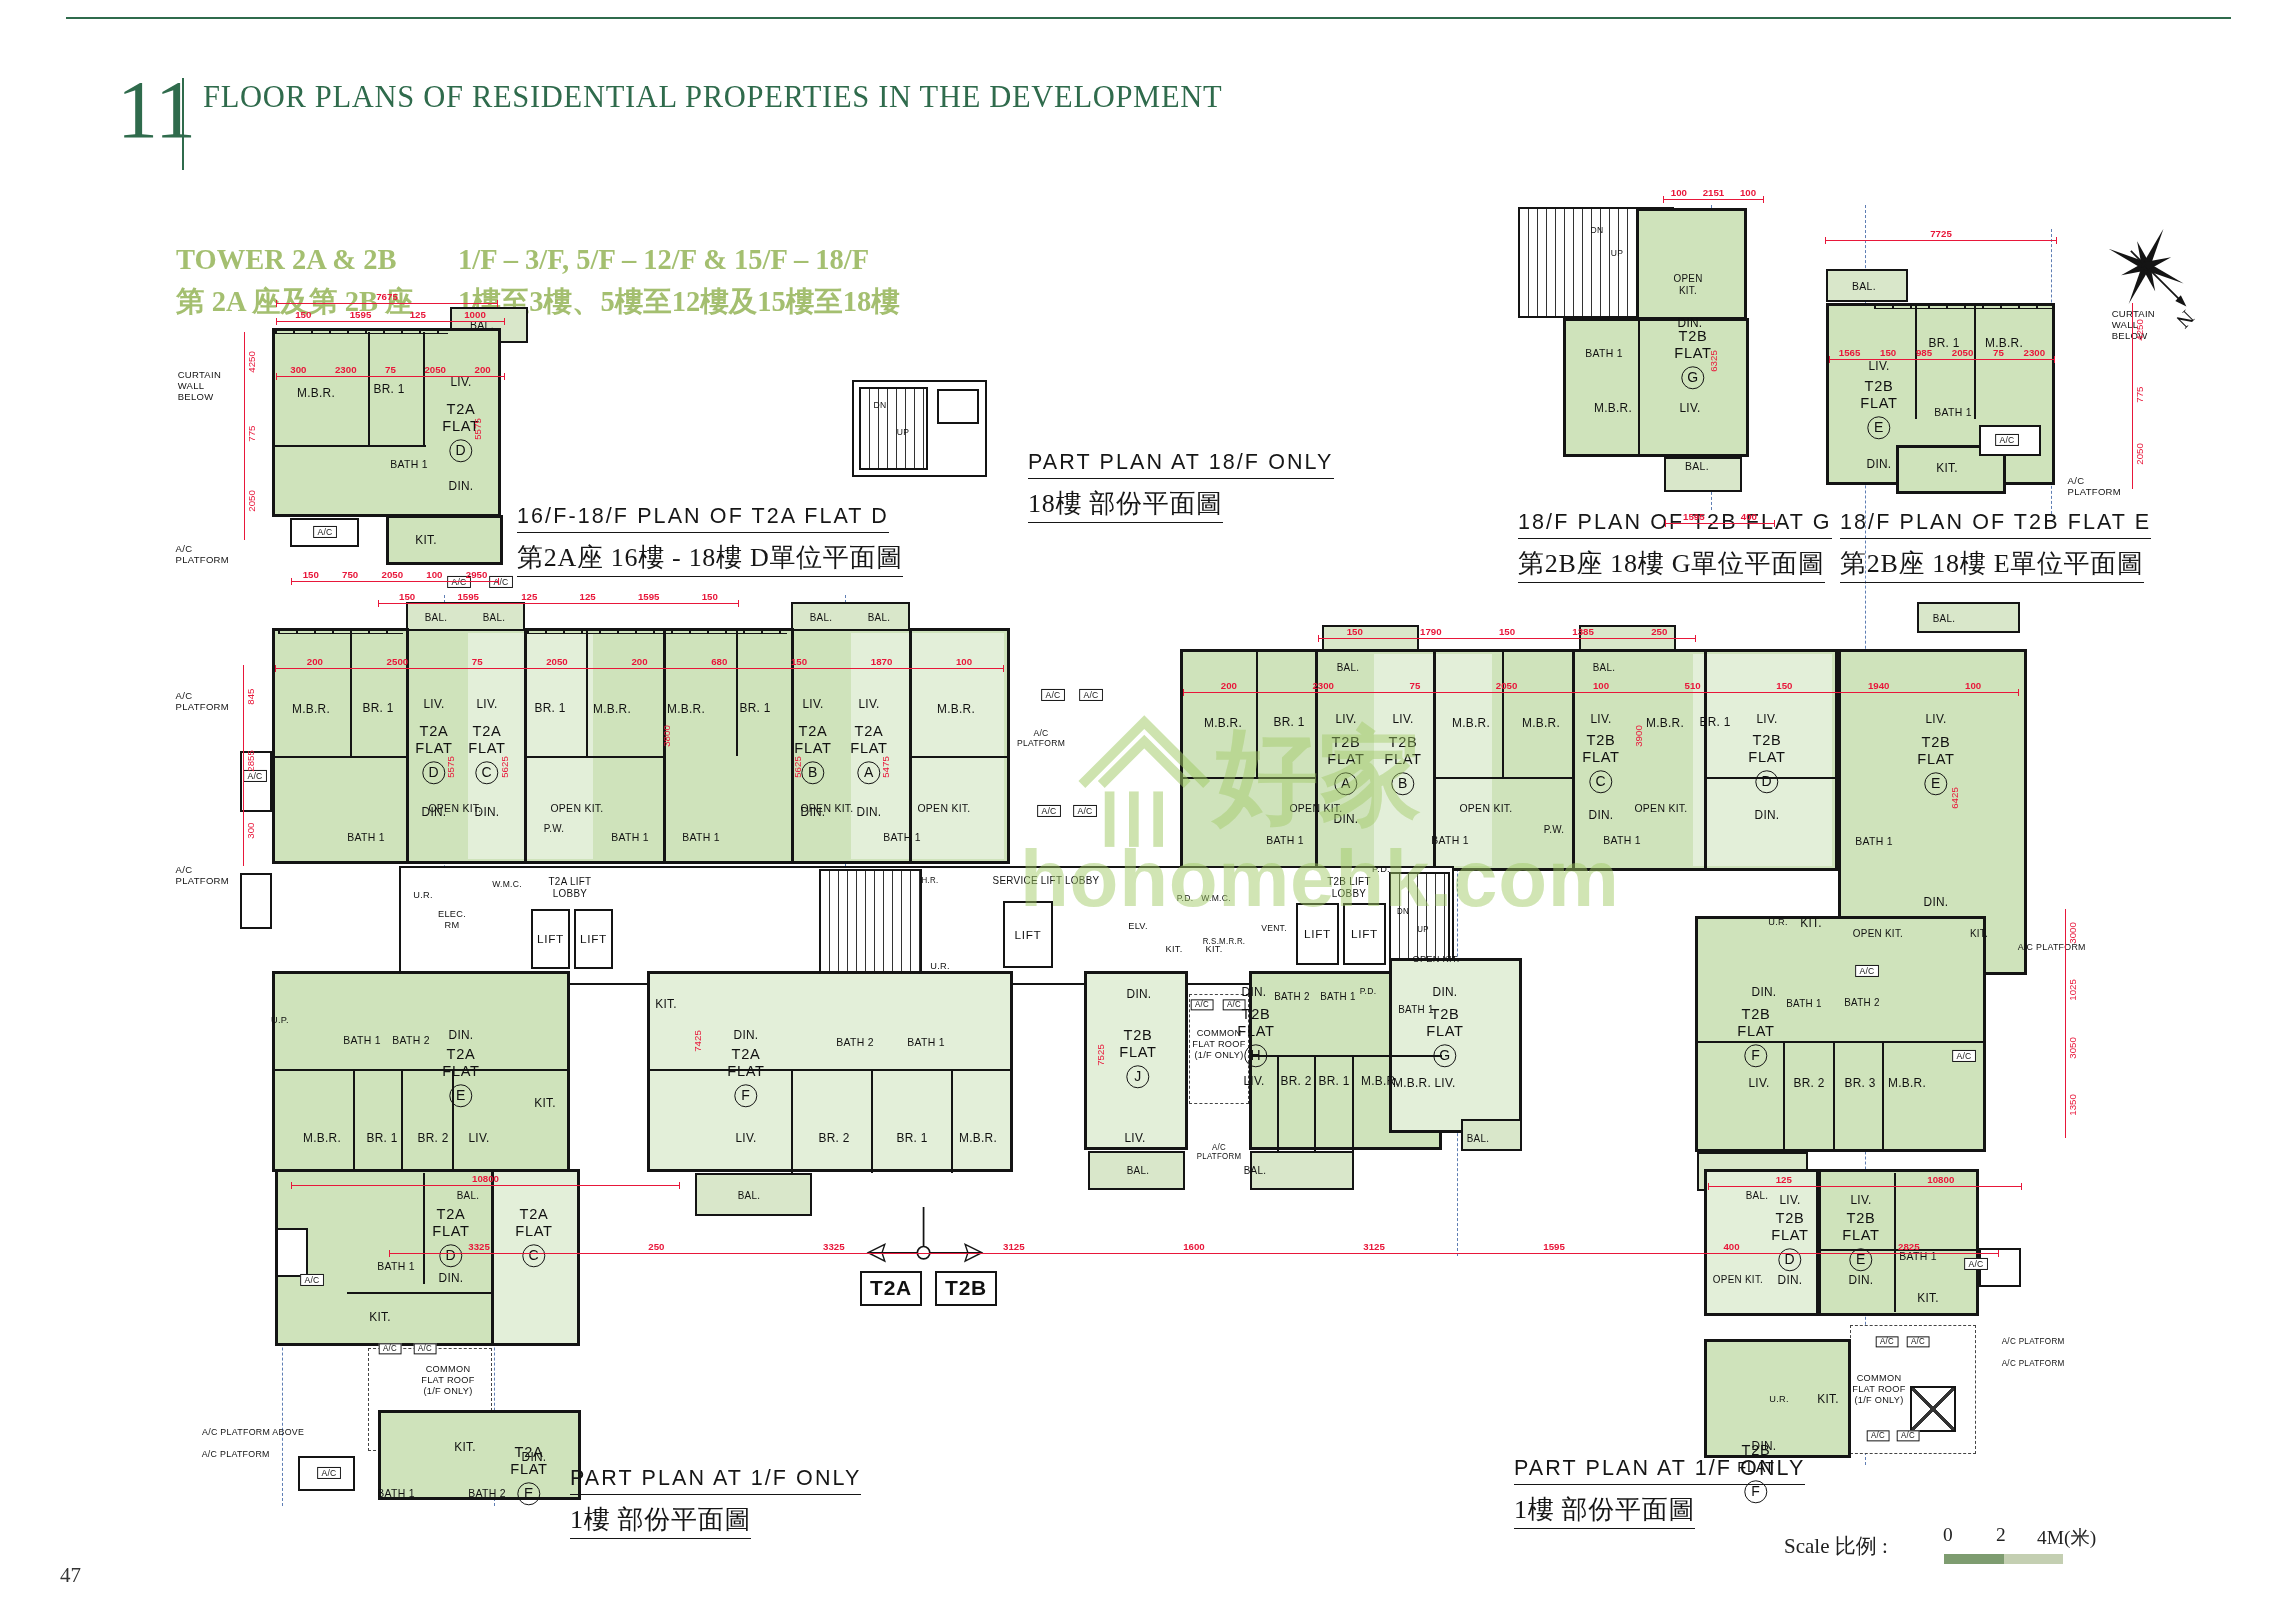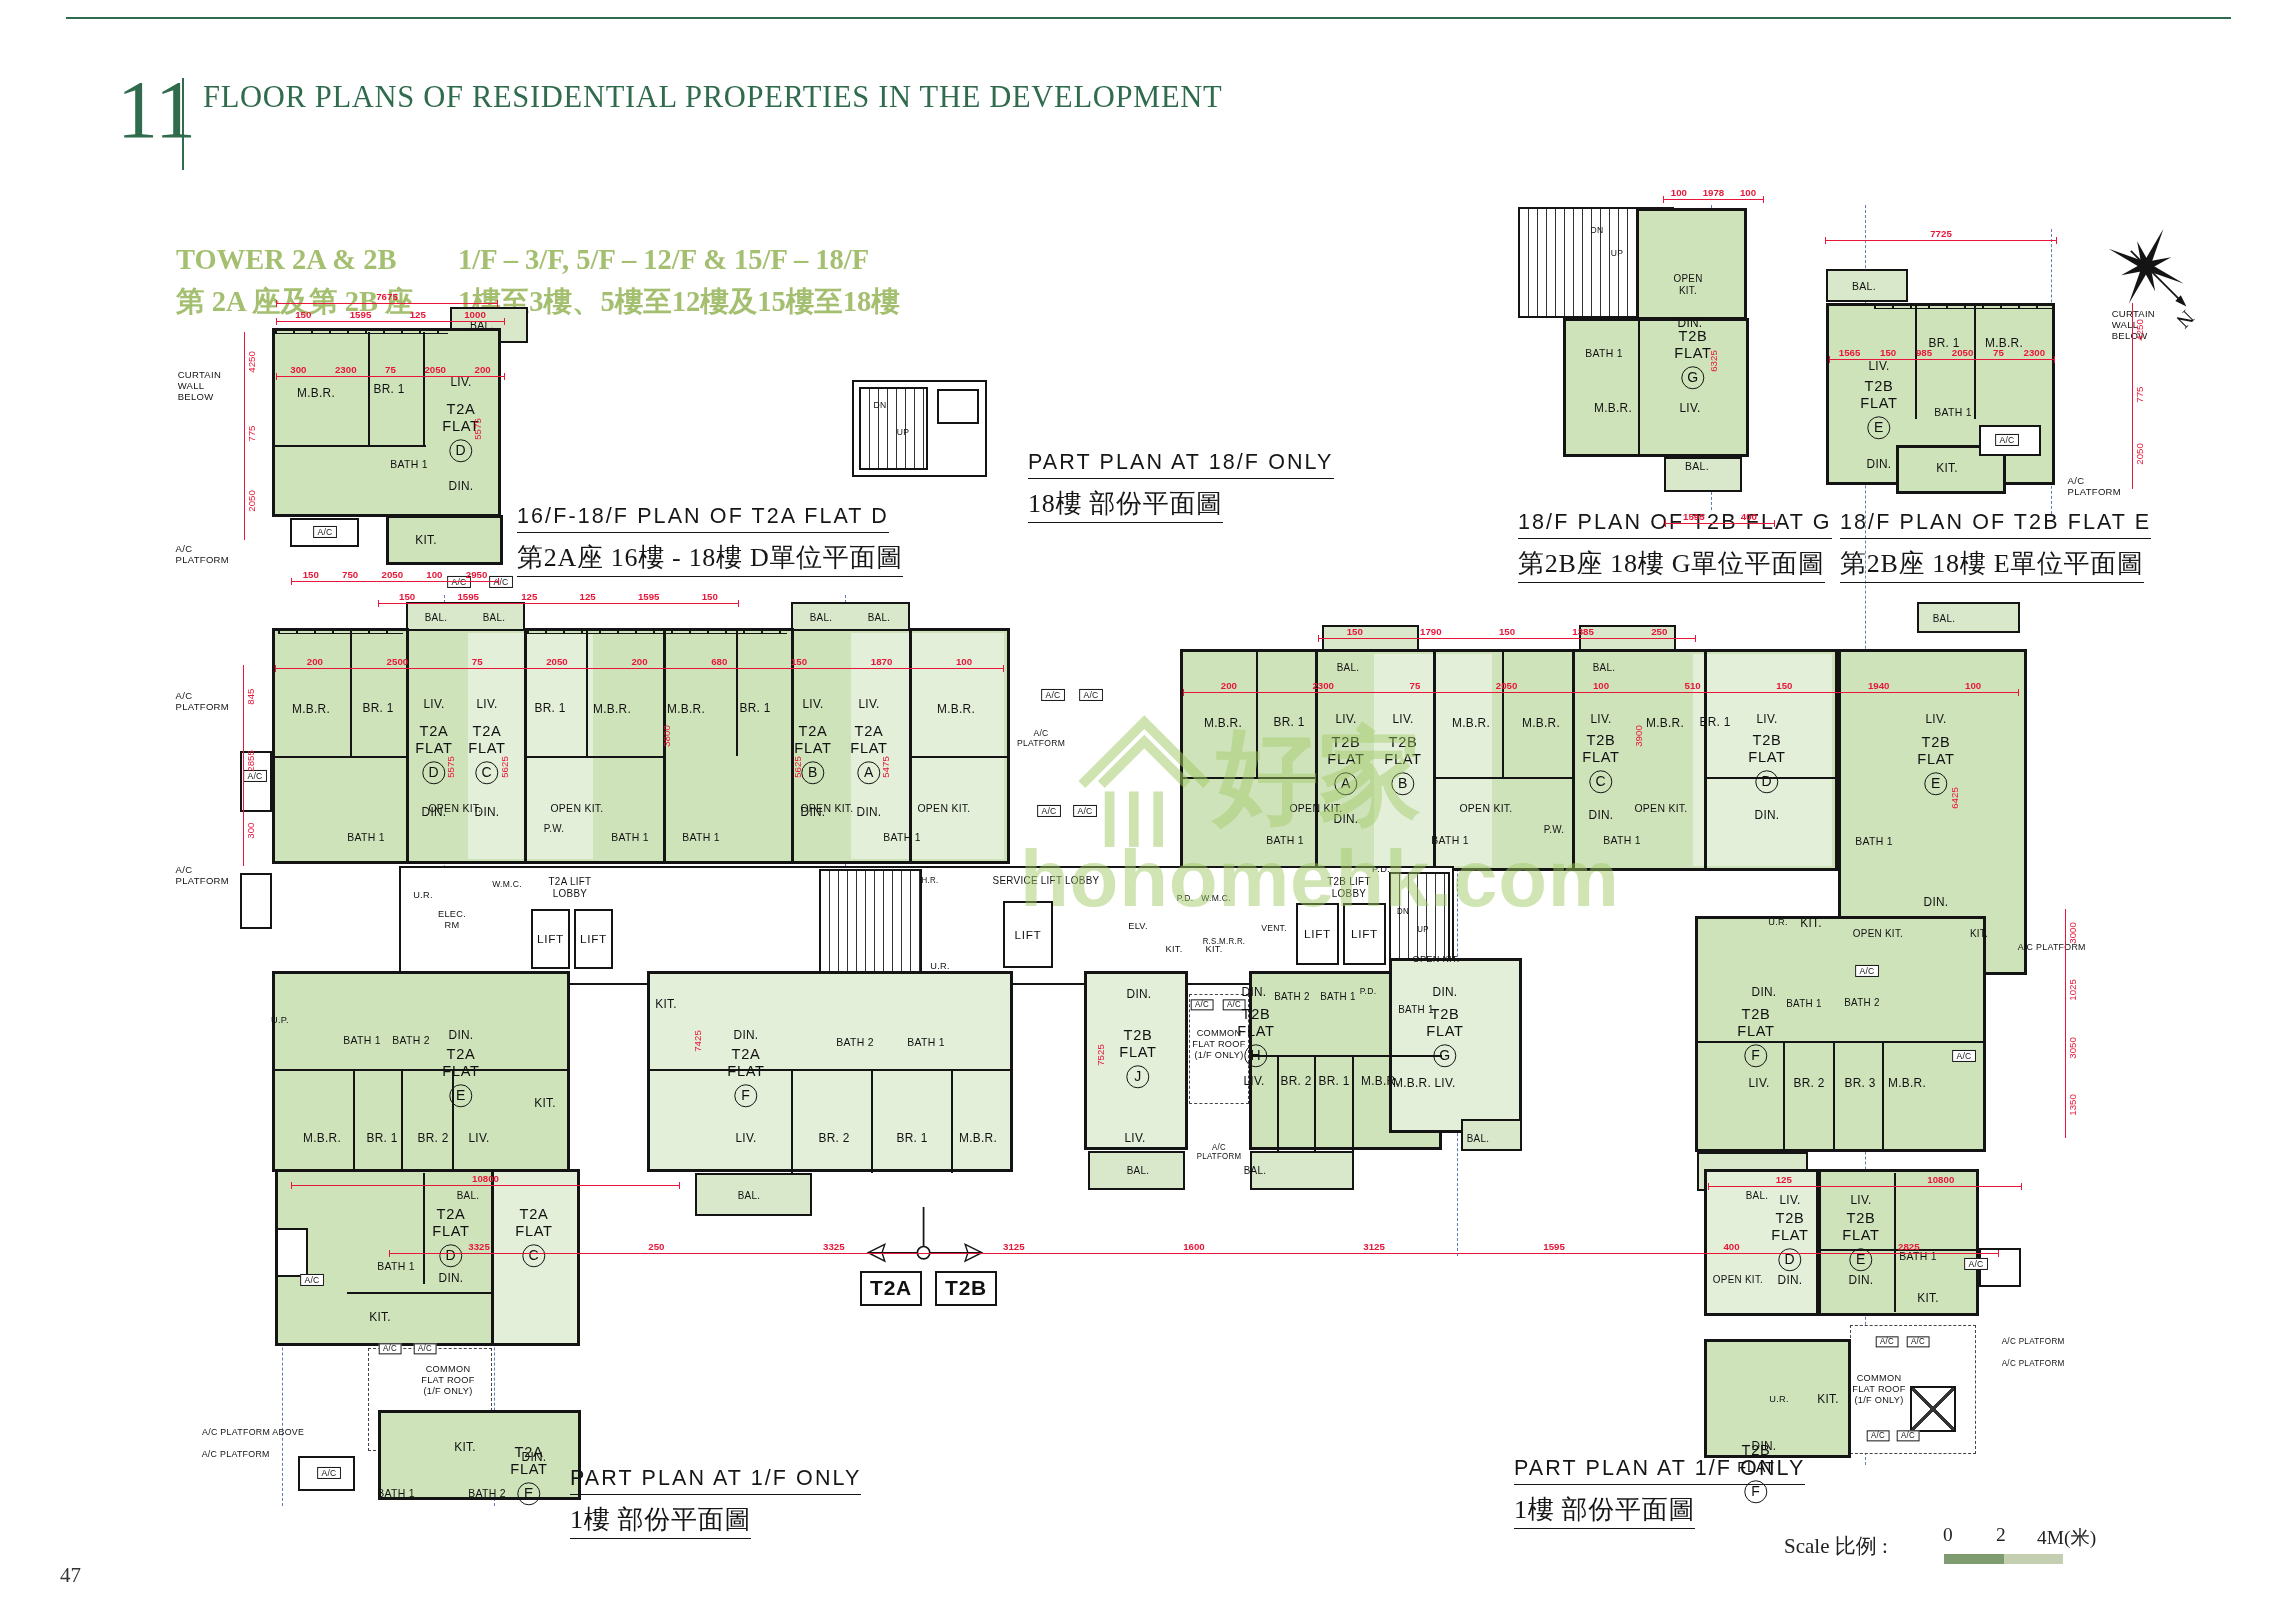--- a/index.html
+++ b/index.html
@@ -681,21 +681,21 @@
     <div class="dimv" style="left: 2132px; top: 303px; height: 186px;">
       <div class="nums">
         <span>4250</span>
         <span>775</span>
         <span>2050</span>
       </div>
     </div>
     <div class="dimh" style="left: 1663px; top: 187px; width: 101px;">
       <div class="nums">
         <span>100</span>
-        <span>1978</span>
+        <span>2151</span>
         <span>100</span>
       </div>
       <div class="ln"></div>
     </div>
     <div class="dimh" style="left: 1665px; top: 511px; width: 110px;">
       <div class="nums">
         <span>1595</span>
         <span>400</span>
       </div>
       <div class="ln"></div>

